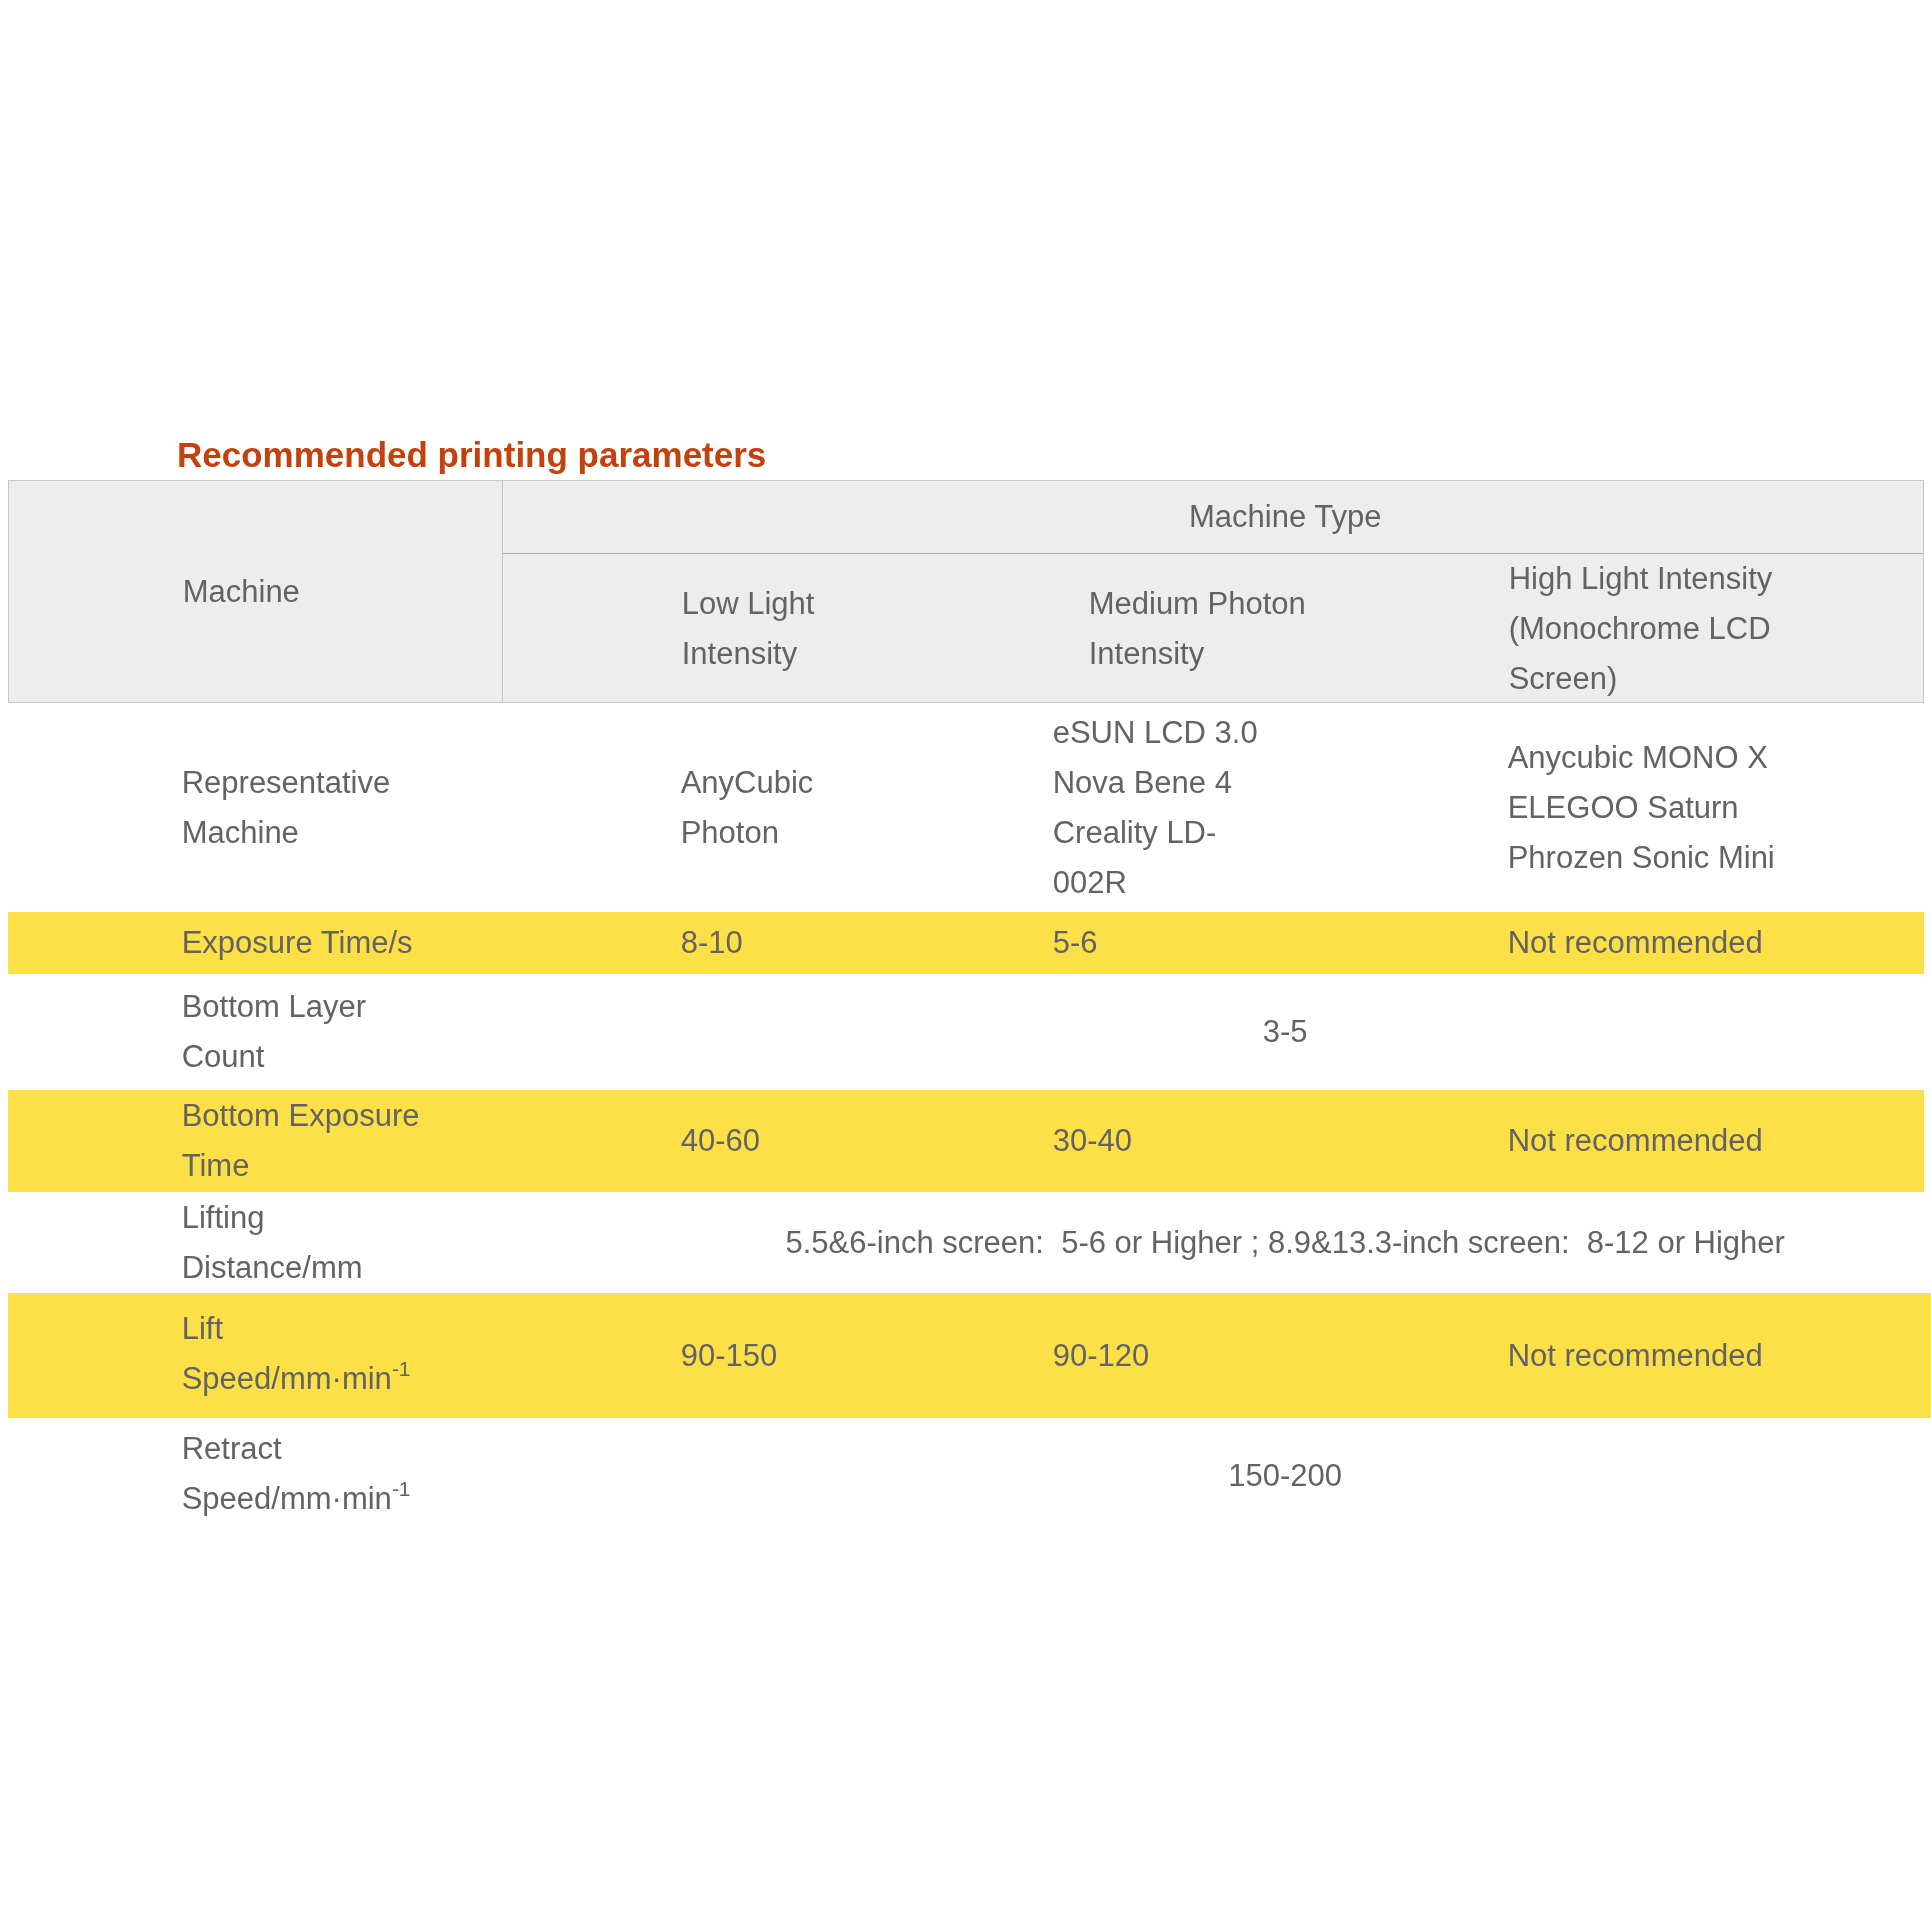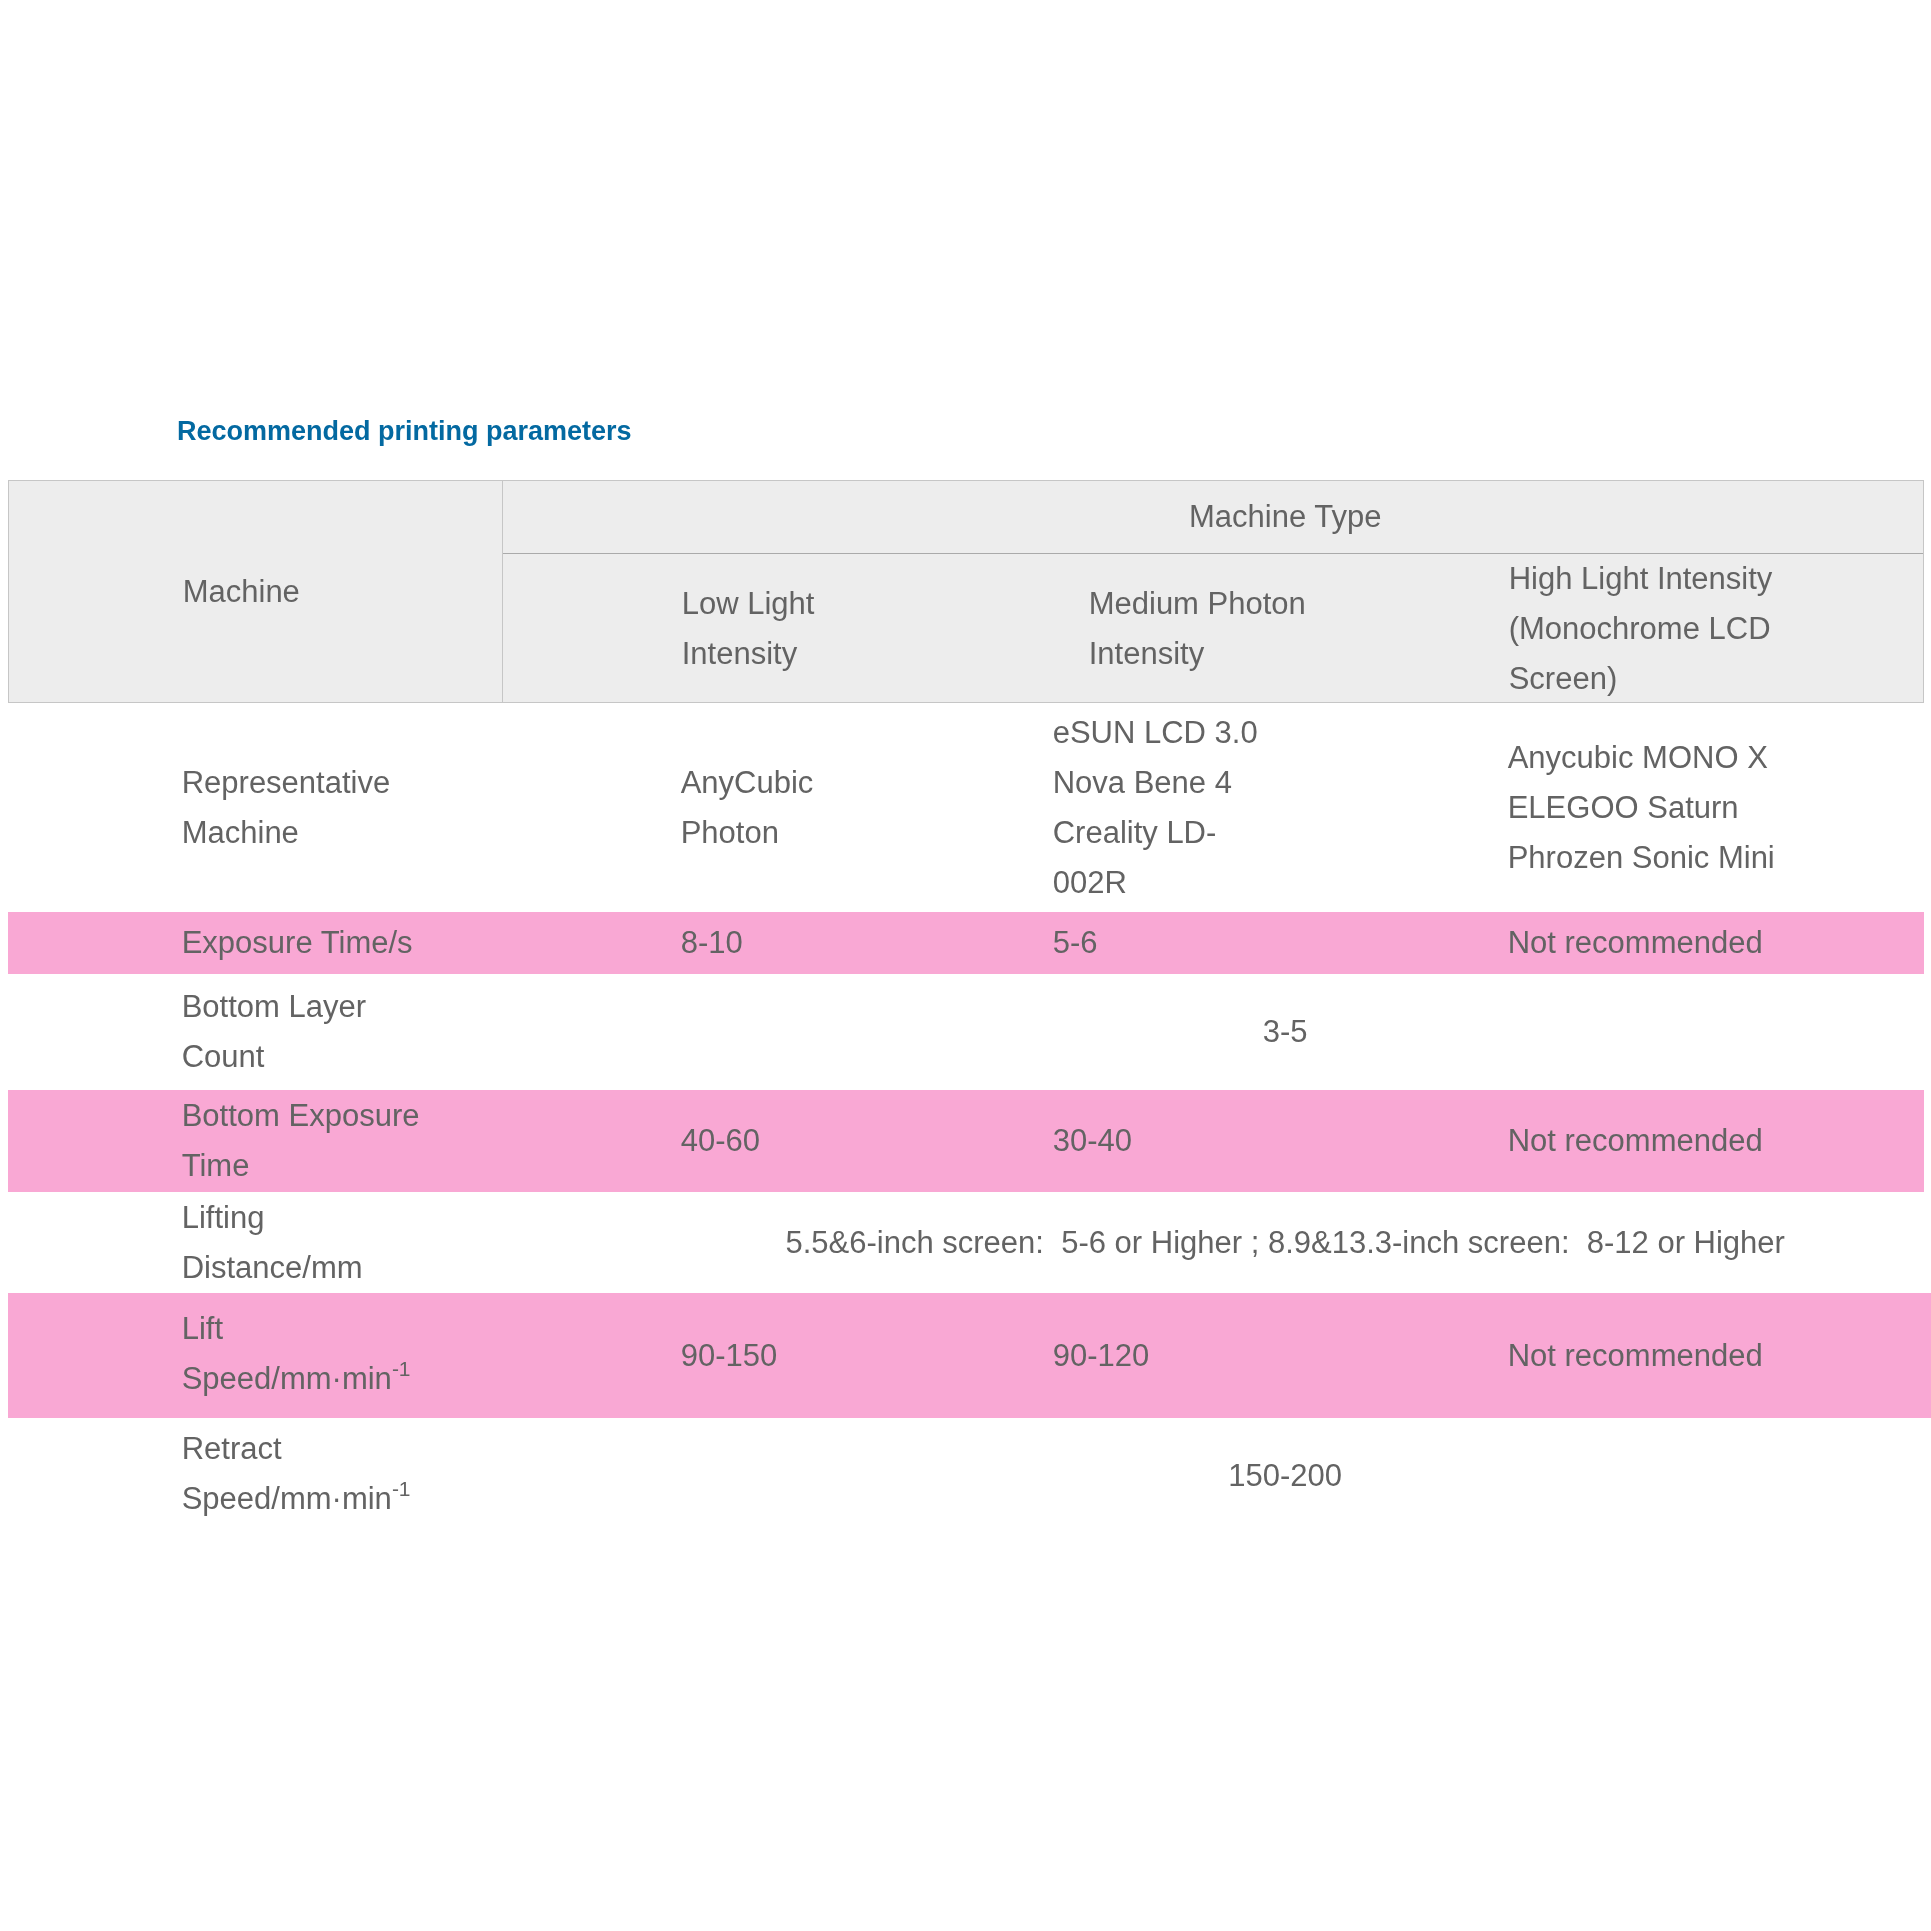--- a/index.html
+++ b/index.html
@@ -1,22 +1,22 @@
 <!DOCTYPE html>
 <html><head>
 <meta charset="utf-8">
 <style>
   html,body { margin:0; padding:0; background:#ffffff; }
   .page {
     position:relative; width:1931px; height:1931px; background:#ffffff;
     font-family:"Liberation Sans", sans-serif; color:#636363; overflow:hidden;
   }
   .title {
-    position:absolute; left:177px; top:417px;
-    font-size:27px; font-weight:bold; color:#0369a1; line-height:1.1;
+    position:absolute; left:177px; top:436px;
+    font-size:35px; font-weight:bold; color:#c2410c; line-height:1.1;
   }
   .ptable { position:absolute; left:7.7px; top:480px; width:1916px; font-size:31px; }
 
   
   .thead {
     position:relative; height:223px; background:#ededed;
     border:1px solid #c6c6c6; box-sizing:border-box;
   }
   .settings-cell {
     position:absolute; left:0; top:0; width:494px; height:100%;
@@ -32,21 +32,21 @@
   .subcol {
     position:absolute; top:0; height:100%;
     display:flex; flex-direction:column; justify-content:center; line-height:50px;
   }
   .subcol.low    { left:179px; }
   .subcol.medium { left:586px; }
   .subcol.high   { left:1006px; }
 
   
   .row { position:relative; width:100%; }
-  .row.gray { background:#f9a8d4; }
+  .row.gray { background:#fde047; }
   .r1 { height:209px; } .r2 { height:62px; } .r3 { height:116px; }
   .r4 { height:102px; } .r5 { height:101px; } .r6 { height:125px;padding-left:36px; }
   .r7 { height:115px; }
   .cell {
     position:absolute; top:0; height:100%;
     display:flex; flex-direction:column; justify-content:center; line-height:50px;
   }
   .c-label  { left:174px;  width:454px; }
   .c-low    { left:673px;  width:367px; }
   .c-med    { left:1045px; width:449px; }

